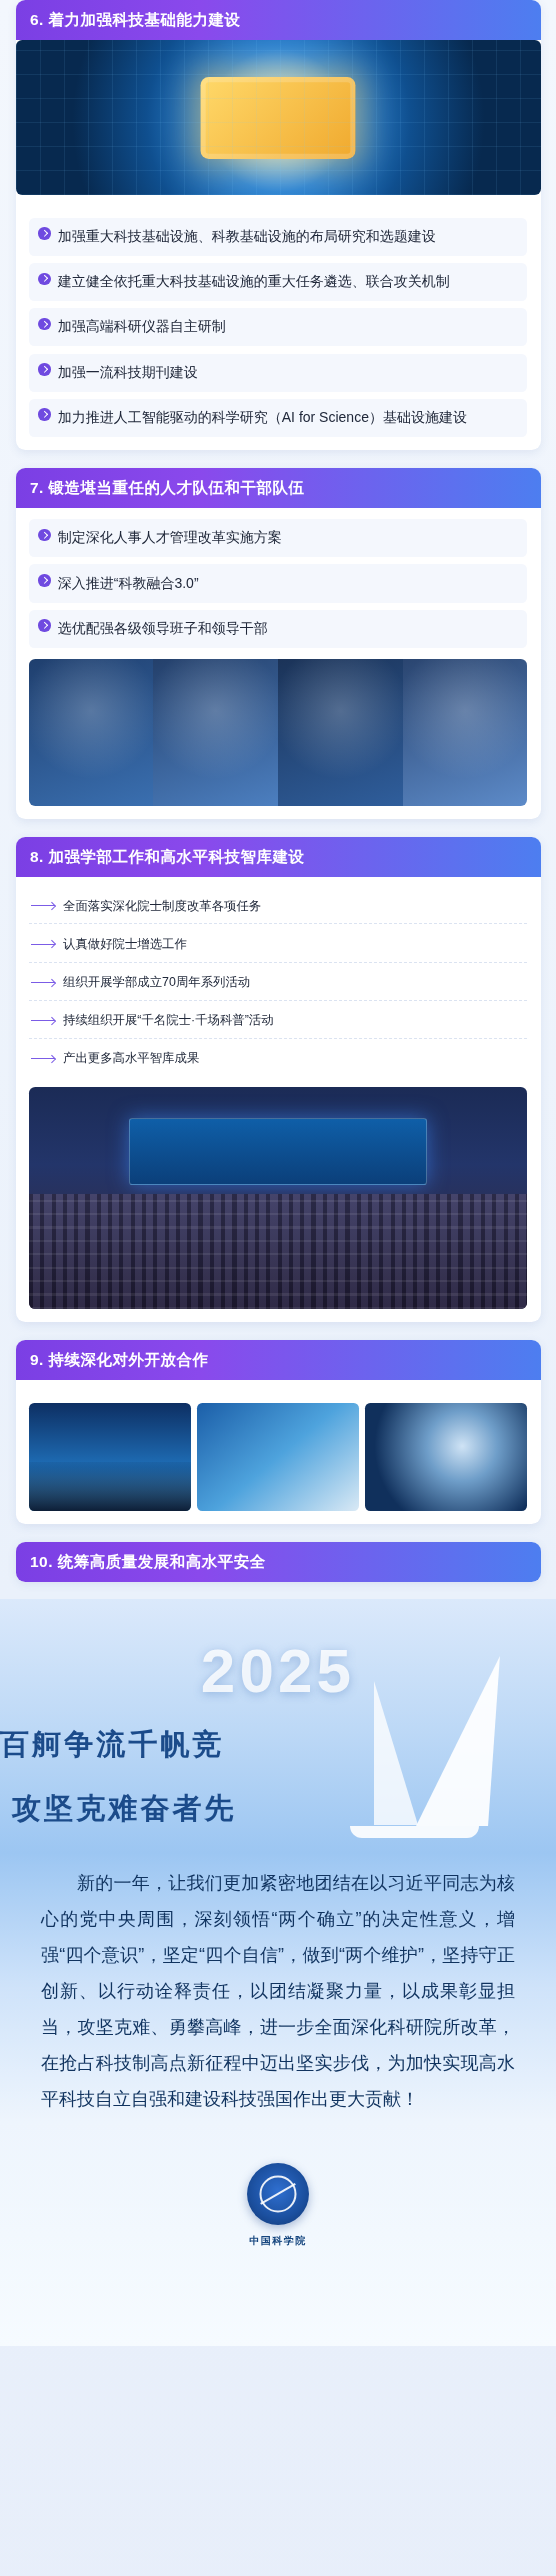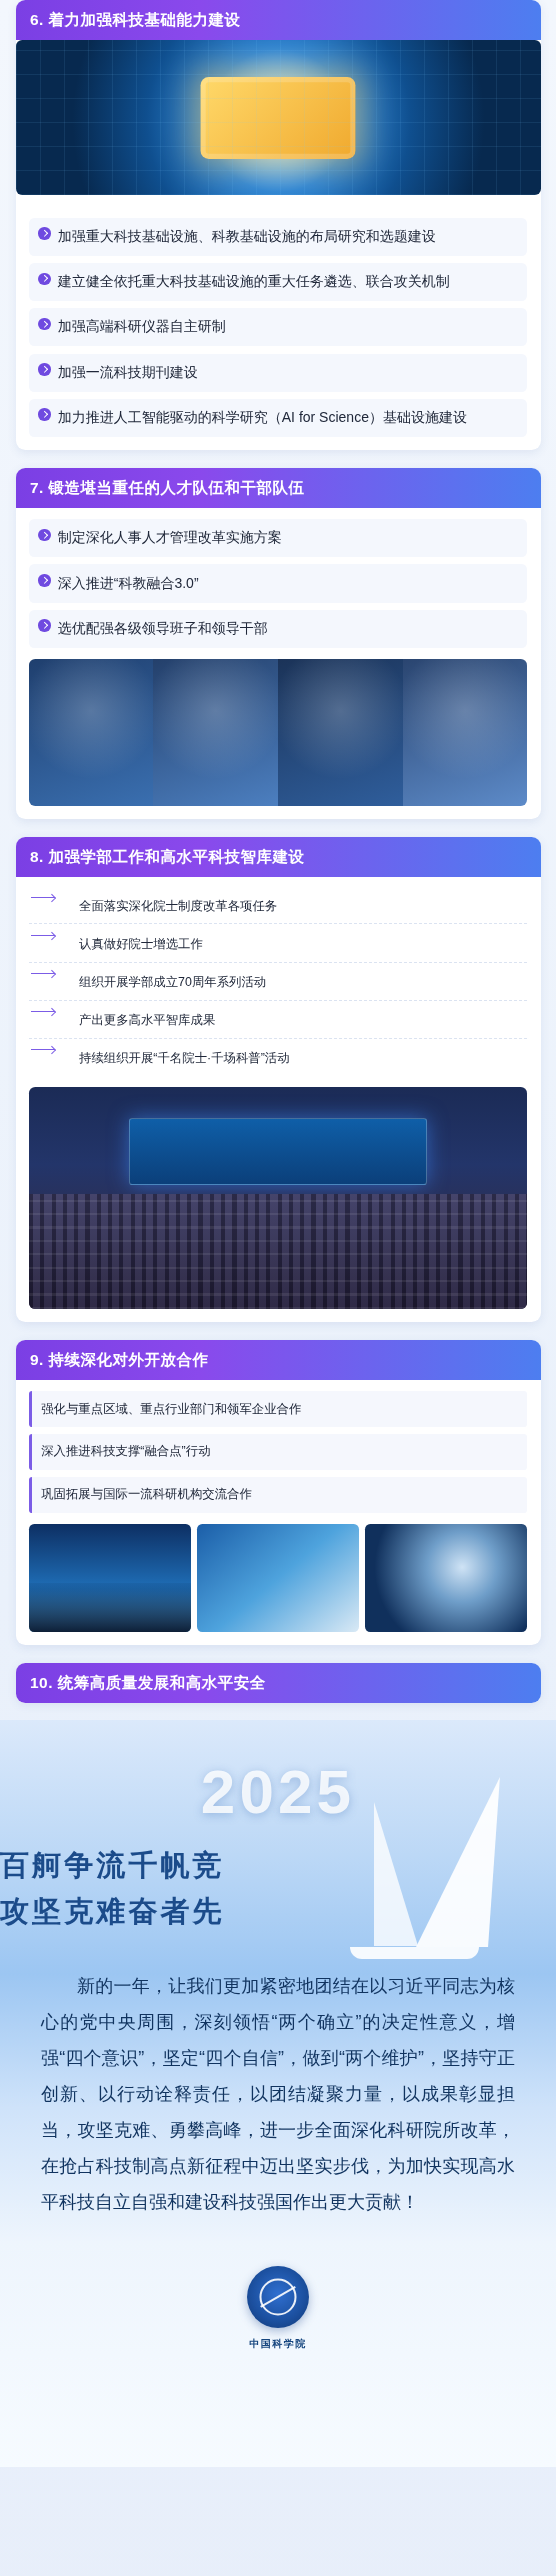--- a/index.html
+++ b/index.html
@@ -197,22 +197,22 @@
   .b-text {
     font-size: 14px;
     line-height: 1.55;
     color: #20283a;
   }
 
   
   .d-list { display: flex; flex-direction: column; gap: 2.1px; }
   .d-item {
     display: flex;
-    align-items: flex-start;
-    gap: 24px;
+    align-items: center;
+    gap: 8px;
     padding: 8.2px 2.1px;
     border-bottom: 0.5px dashed #dbe3f1;
   }
   .d-item:last-child { border-bottom: none; }
   .d-mark {
     flex: 0 0 auto;
     width: 24px; height: 1px;
     background: #7b5ce6;
     position: relative;
   }
@@ -291,21 +291,22 @@
     font-weight: bold;
     letter-spacing: 3.1px;
     color: #1b4b8a;
   }
   .slogan .l2 {
     font-family: "DejaVu Serif", serif;
     font-size: 29px;
     font-weight: bold;
     letter-spacing: 3.1px;
     color: #1b4b8a;
-    margin-top: 6px;
+    margin-top: 24px;
+    padding-left: 12px;
   }
   .closing-text {
     margin: 36px 41px 0 41px;
     font-size: 18px;
     line-height: 2.0;
     color: #10335f;
     text-align: justify;
     text-indent: 2em;
     font-family: "Liberation Sans", sans-serif;
   }
@@ -415,48 +416,37 @@
         <div class="d-item">
           <span class="d-mark"></span>
           <span class="d-text">认真做好院士增选工作</span>
         </div>
         <div class="d-item">
           <span class="d-mark"></span>
           <span class="d-text">组织开展学部成立70周年系列活动</span>
         </div>
         <div class="d-item">
           <span class="d-mark"></span>
-          <span class="d-text">产出更多高水平智库成果</span>
+          <span class="d-text">持续组织开展“千名院士·千场科普”活动</span>
         </div>
         <div class="d-item">
           <span class="d-mark"></span>
-          <span class="d-text">持续组织开展“千名院士·千场科普”活动</span>
+          <span class="d-text">产出更多高水平智库成果</span>
         </div>
       </div>
       <div class="hero-hall">
         <div class="screen"></div>
         <div class="seats"></div>
       </div>
     </div>
   </div>
 
   <div class="section">
     <div class="sec-head">9. 持续深化对外开放合作</div>
     <div class="sec-body">
-      <div class="e-list">
-        <div class="e-item">
-          <span class="e-text">强化与重点区域、重点行业部门和领军企业合作</span>
-        </div>
-        <div class="e-item">
-          <span class="e-text">深入推进科技支撑“融合点”行动</span>
-        </div>
-        <div class="e-item">
-          <span class="e-text">巩固拓展与国际一流科研机构交流合作</span>
-        </div>
-      </div>
       <div class="hero-row">
         <div class="tile t-sky"></div>
         <div class="tile t-hands"></div>
         <div class="tile t-astro"></div>
       </div>
     </div>
   </div>
 
   <div class="section">
     <div class="sec-head">10. 统筹高质量发展和高水平安全</div>

